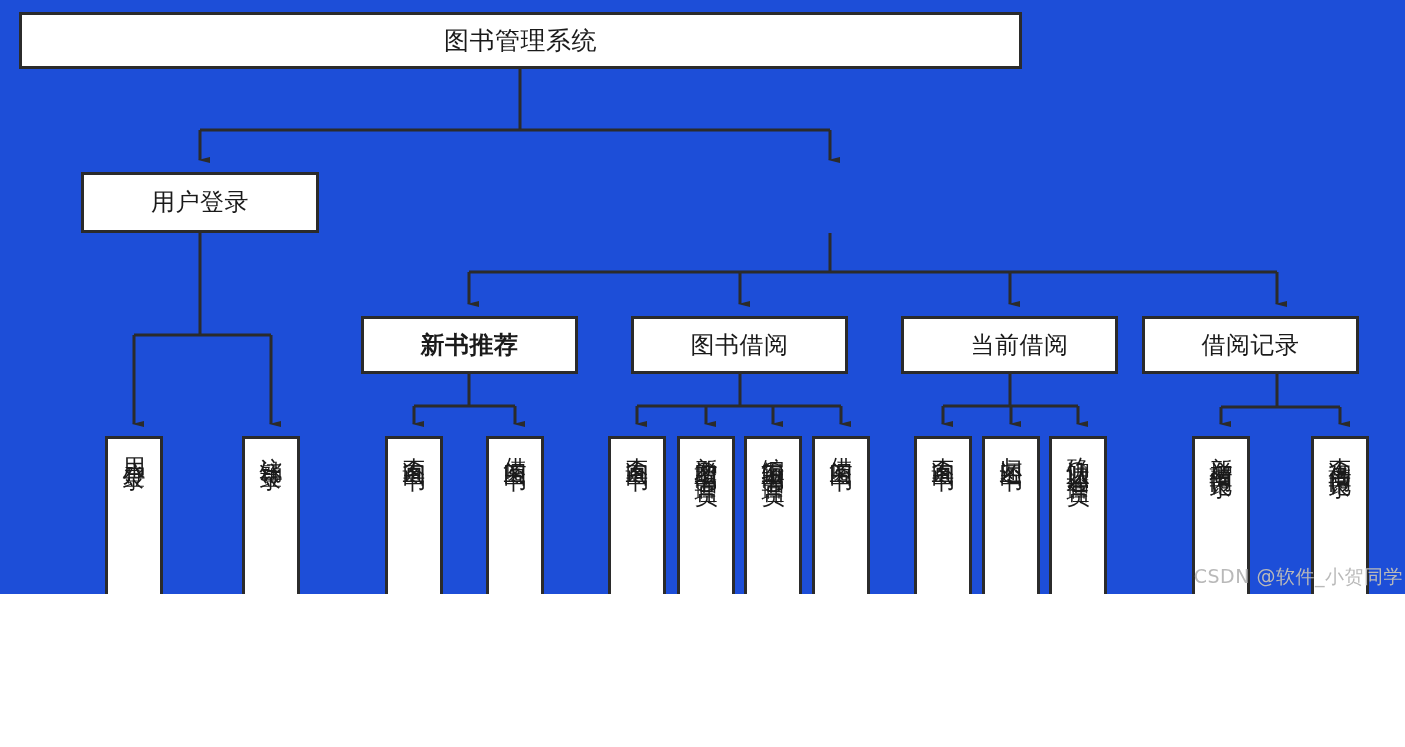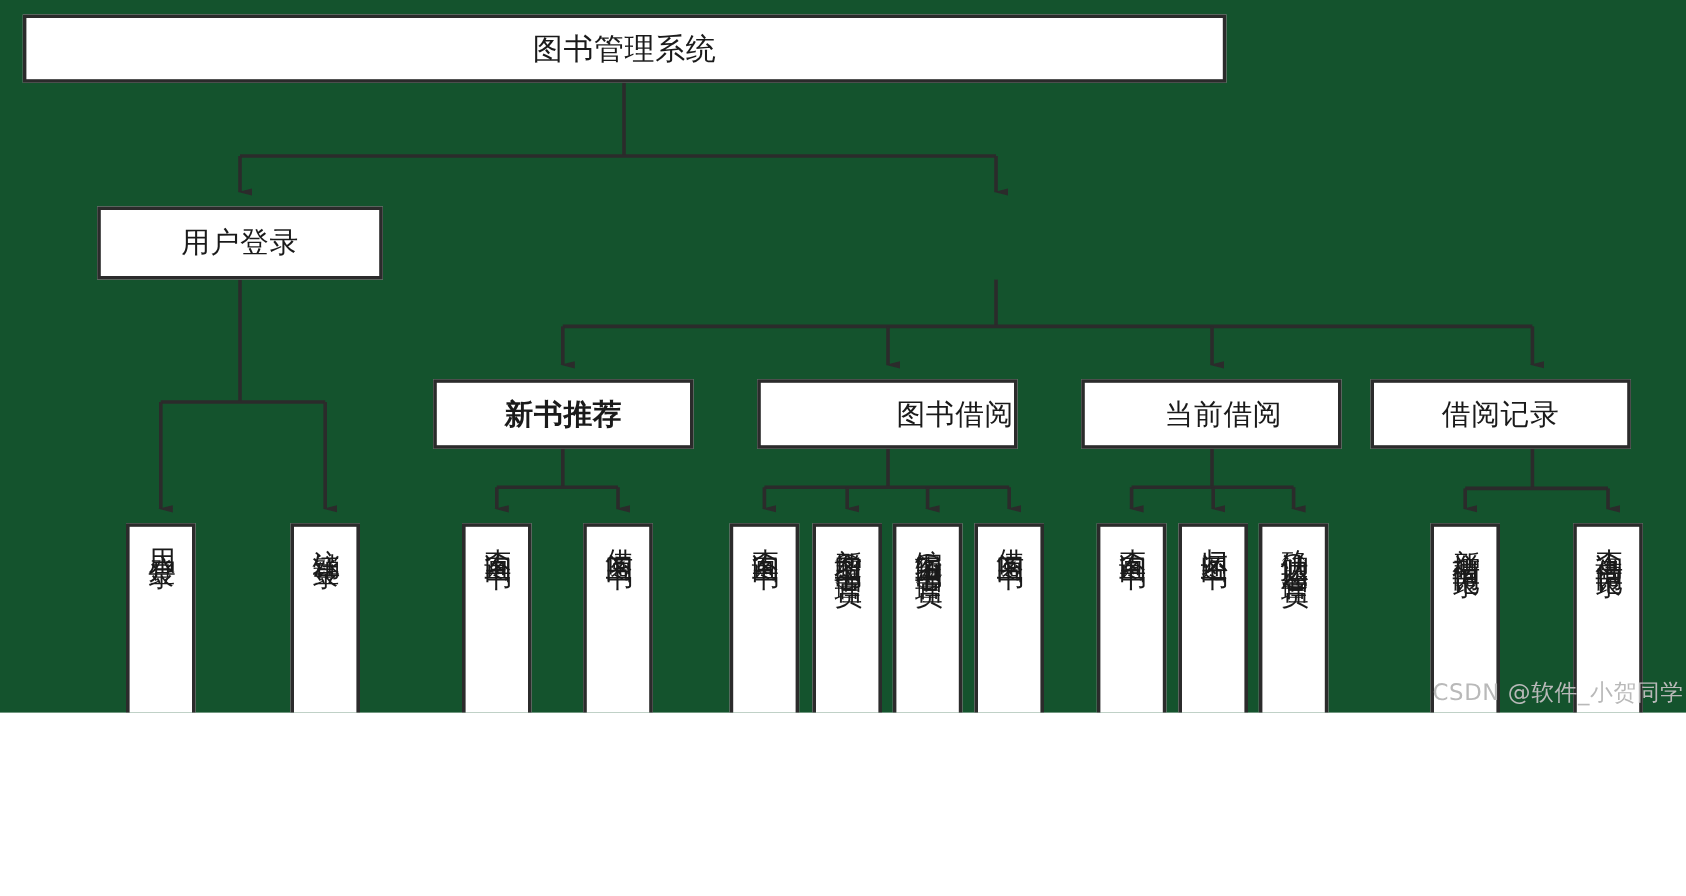--- a/index.html
+++ b/index.html
@@ -8,21 +8,21 @@
     padding: 0;
     background: #ffffff;
   }
   body {
     font-family: "DejaVu Sans", "Liberation Sans", sans-serif;
   }
   #diagram-root {
     position: relative;
     width: 1405px;
     height: 594px;
-    background: #14532d;
+    background: #1d4ed8;
     overflow: hidden;
   }
   svg.connectors {
     position: absolute;
     left: 0;
     top: 0;
     width: 1405px;
     height: 747px;
     pointer-events: none;
   }
@@ -135,21 +135,21 @@
     <span class="label">图书管理系统</span>
   </div>
 
   <div class="node horiz" style="left: 81px; top: 172px; width: 238px; height: 61px;">
     <span class="label">用户登录</span>
   </div>
 
   <div class="node horiz" style="left: 361px; top: 316px; width: 217px; height: 58px; font-weight: bold;">
     <span class="label">新书推荐</span>
   </div>
-  <div class="node horiz" style="left: 631px; top: 316px; width: 217px; height: 58px; justify-content: flex-end;">
+  <div class="node horiz" style="left: 631px; top: 316px; width: 217px; height: 58px;">
     <span class="label">图书借阅</span>
   </div>
   <div class="node horiz" style="left: 901px; top: 316px; width: 217px; height: 58px; padding-left: 20px;">
     <span class="label">当前借阅</span>
   </div>
   <div class="node horiz" style="left: 1142px; top: 316px; width: 217px; height: 58px;">
     <span class="label">借阅记录</span>
   </div>
 
   <div class="node vert" style="left: 105px; top: 436px; width: 58px; height: 299px;">

